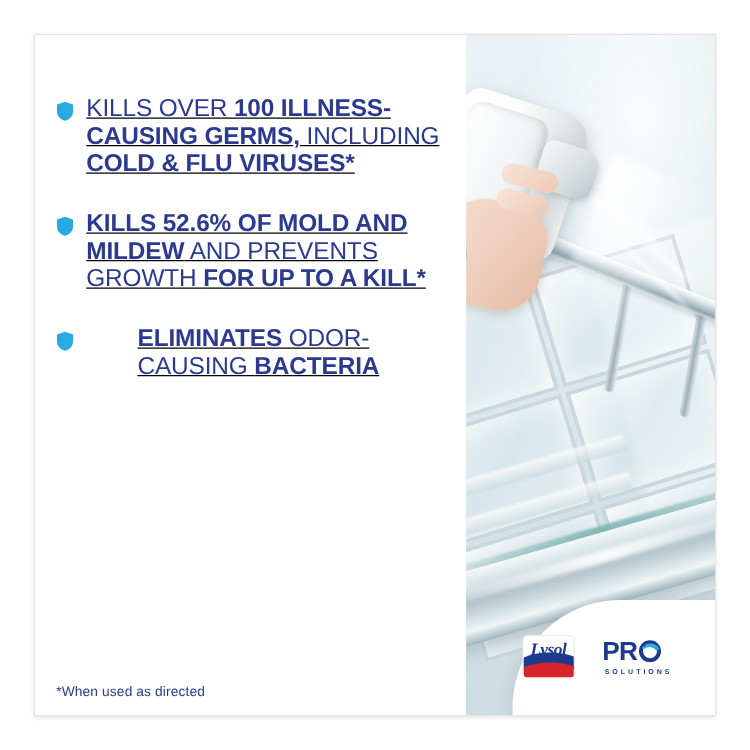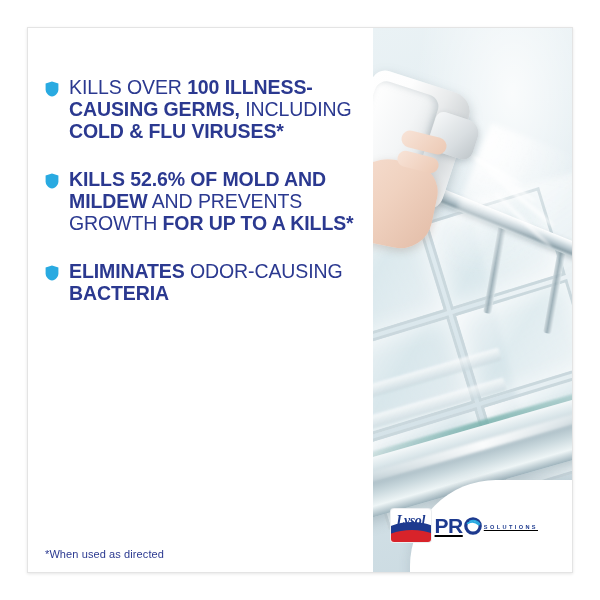--- a/index.html
+++ b/index.html
@@ -26,28 +26,29 @@
   }
 
   
   #claims-panel {
     position: relative;
     width: 345px;
     height: 100%;
     background: #ffffff;
     padding: 48px 8px 0 17px;
     flex: 0 0 345px;
+    text-decoration: underline;
   }
 
   .claim-row {
     display: flex;
     align-items: flex-start;
     margin-bottom: 26px;
   }
-  .claim-row:last-of-type { margin-bottom: 0; }
+  .claim-row:last-of-type { margin-bottom: 0; gap: 41px; }
 
   .shield-icon {
     flex: 0 0 14px;
     width: 14px;
     height: 16px;
     margin-top: 5px;
     margin-right: 10px;
   }
   .shield-icon svg { display: block; width: 14px; height: 16px; }
 
@@ -269,21 +270,21 @@
     width: 184px; height: 112px;
     background: #ffffff;
     border-radius: 86px 0 0 0;
     box-shadow: -2px -2px 10px rgba(120,140,150,0.18);
   }
   #logo-row {
     position: absolute;
     right: 34px; bottom: 30px;
     display: flex;
     align-items: center;
-    gap: 4px;
+    gap: 23px;
     margin-left: 40px;
   }
 
   
   .lysol-badge {
     position: relative;
     width: 40px; height: 33px;
     background: #ffffff;
     border-radius: 3px;
     overflow: hidden;
@@ -307,21 +308,21 @@
     border-radius: 50% 50% 0 0 / 100% 100% 0 0;
   }
   .lysol-swoosh-red {
     position: absolute;
     left: -8px; bottom: 0px; width: 58px; height: 12px;
     background: #d8232a;
     border-radius: 50% 50% 0 0 / 100% 100% 0 0;
   }
 
   
-  .pro-lockup { display: flex; align-items: center; text-decoration: underline; }
+  .pro-lockup { display: flex; flex-direction: column; align-items: flex-start; }
   .pro-word {
     display: flex; align-items: center;
     font-weight: 700;
     font-size: 21px;
     color: #1d3a8f;
     letter-spacing: -0.5px;
     line-height: 1;
   }
   .pro-o { width: 18px; height: 18px; margin-left: 1px; }
   .pro-o svg { display: block; }
@@ -349,21 +350,21 @@
             </svg>
           </span>
           <div class="claim-text"><span>KILLS OVER </span><b>100 ILLNESS-CAUSING GERMS,</b><span> INCLUDING </span><b>COLD &amp; FLU VIRUSES*</b></div>
         </div>
         <div class="claim-row">
           <span class="shield-icon">
             <svg viewBox="0 0 14 16" width="14" height="16" aria-hidden="true">
               <path d="M7 0.4 L13.4 2.6 L13.4 8.2 C13.4 12.2 10.6 14.6 7 15.6 C3.4 14.6 0.6 12.2 0.6 8.2 L0.6 2.6 Z" fill="#29aae1"></path>
             </svg>
           </span>
-          <div class="claim-text"><b>KILLS 52.6% OF MOLD AND MILDEW</b><span> AND PREVENTS GROWTH </span><b>FOR UP TO A KILLS*</b></div>
+          <div class="claim-text"><b>KILLS 52.6% OF MOLD AND MILDEW</b><span> AND PREVENTS GROWTH </span><b>FOR UP TO A KILL*</b></div>
         </div>
         <div class="claim-row">
           <span class="shield-icon">
             <svg viewBox="0 0 14 16" width="14" height="16" aria-hidden="true">
               <path d="M7 0.4 L13.4 2.6 L13.4 8.2 C13.4 12.2 10.6 14.6 7 15.6 C3.4 14.6 0.6 12.2 0.6 8.2 L0.6 2.6 Z" fill="#29aae1"></path>
             </svg>
           </span>
           <div class="claim-text"><b>ELIMINATES</b><span> ODOR-CAUSING </span><b>BACTERIA</b></div>
         </div>
       </div>

